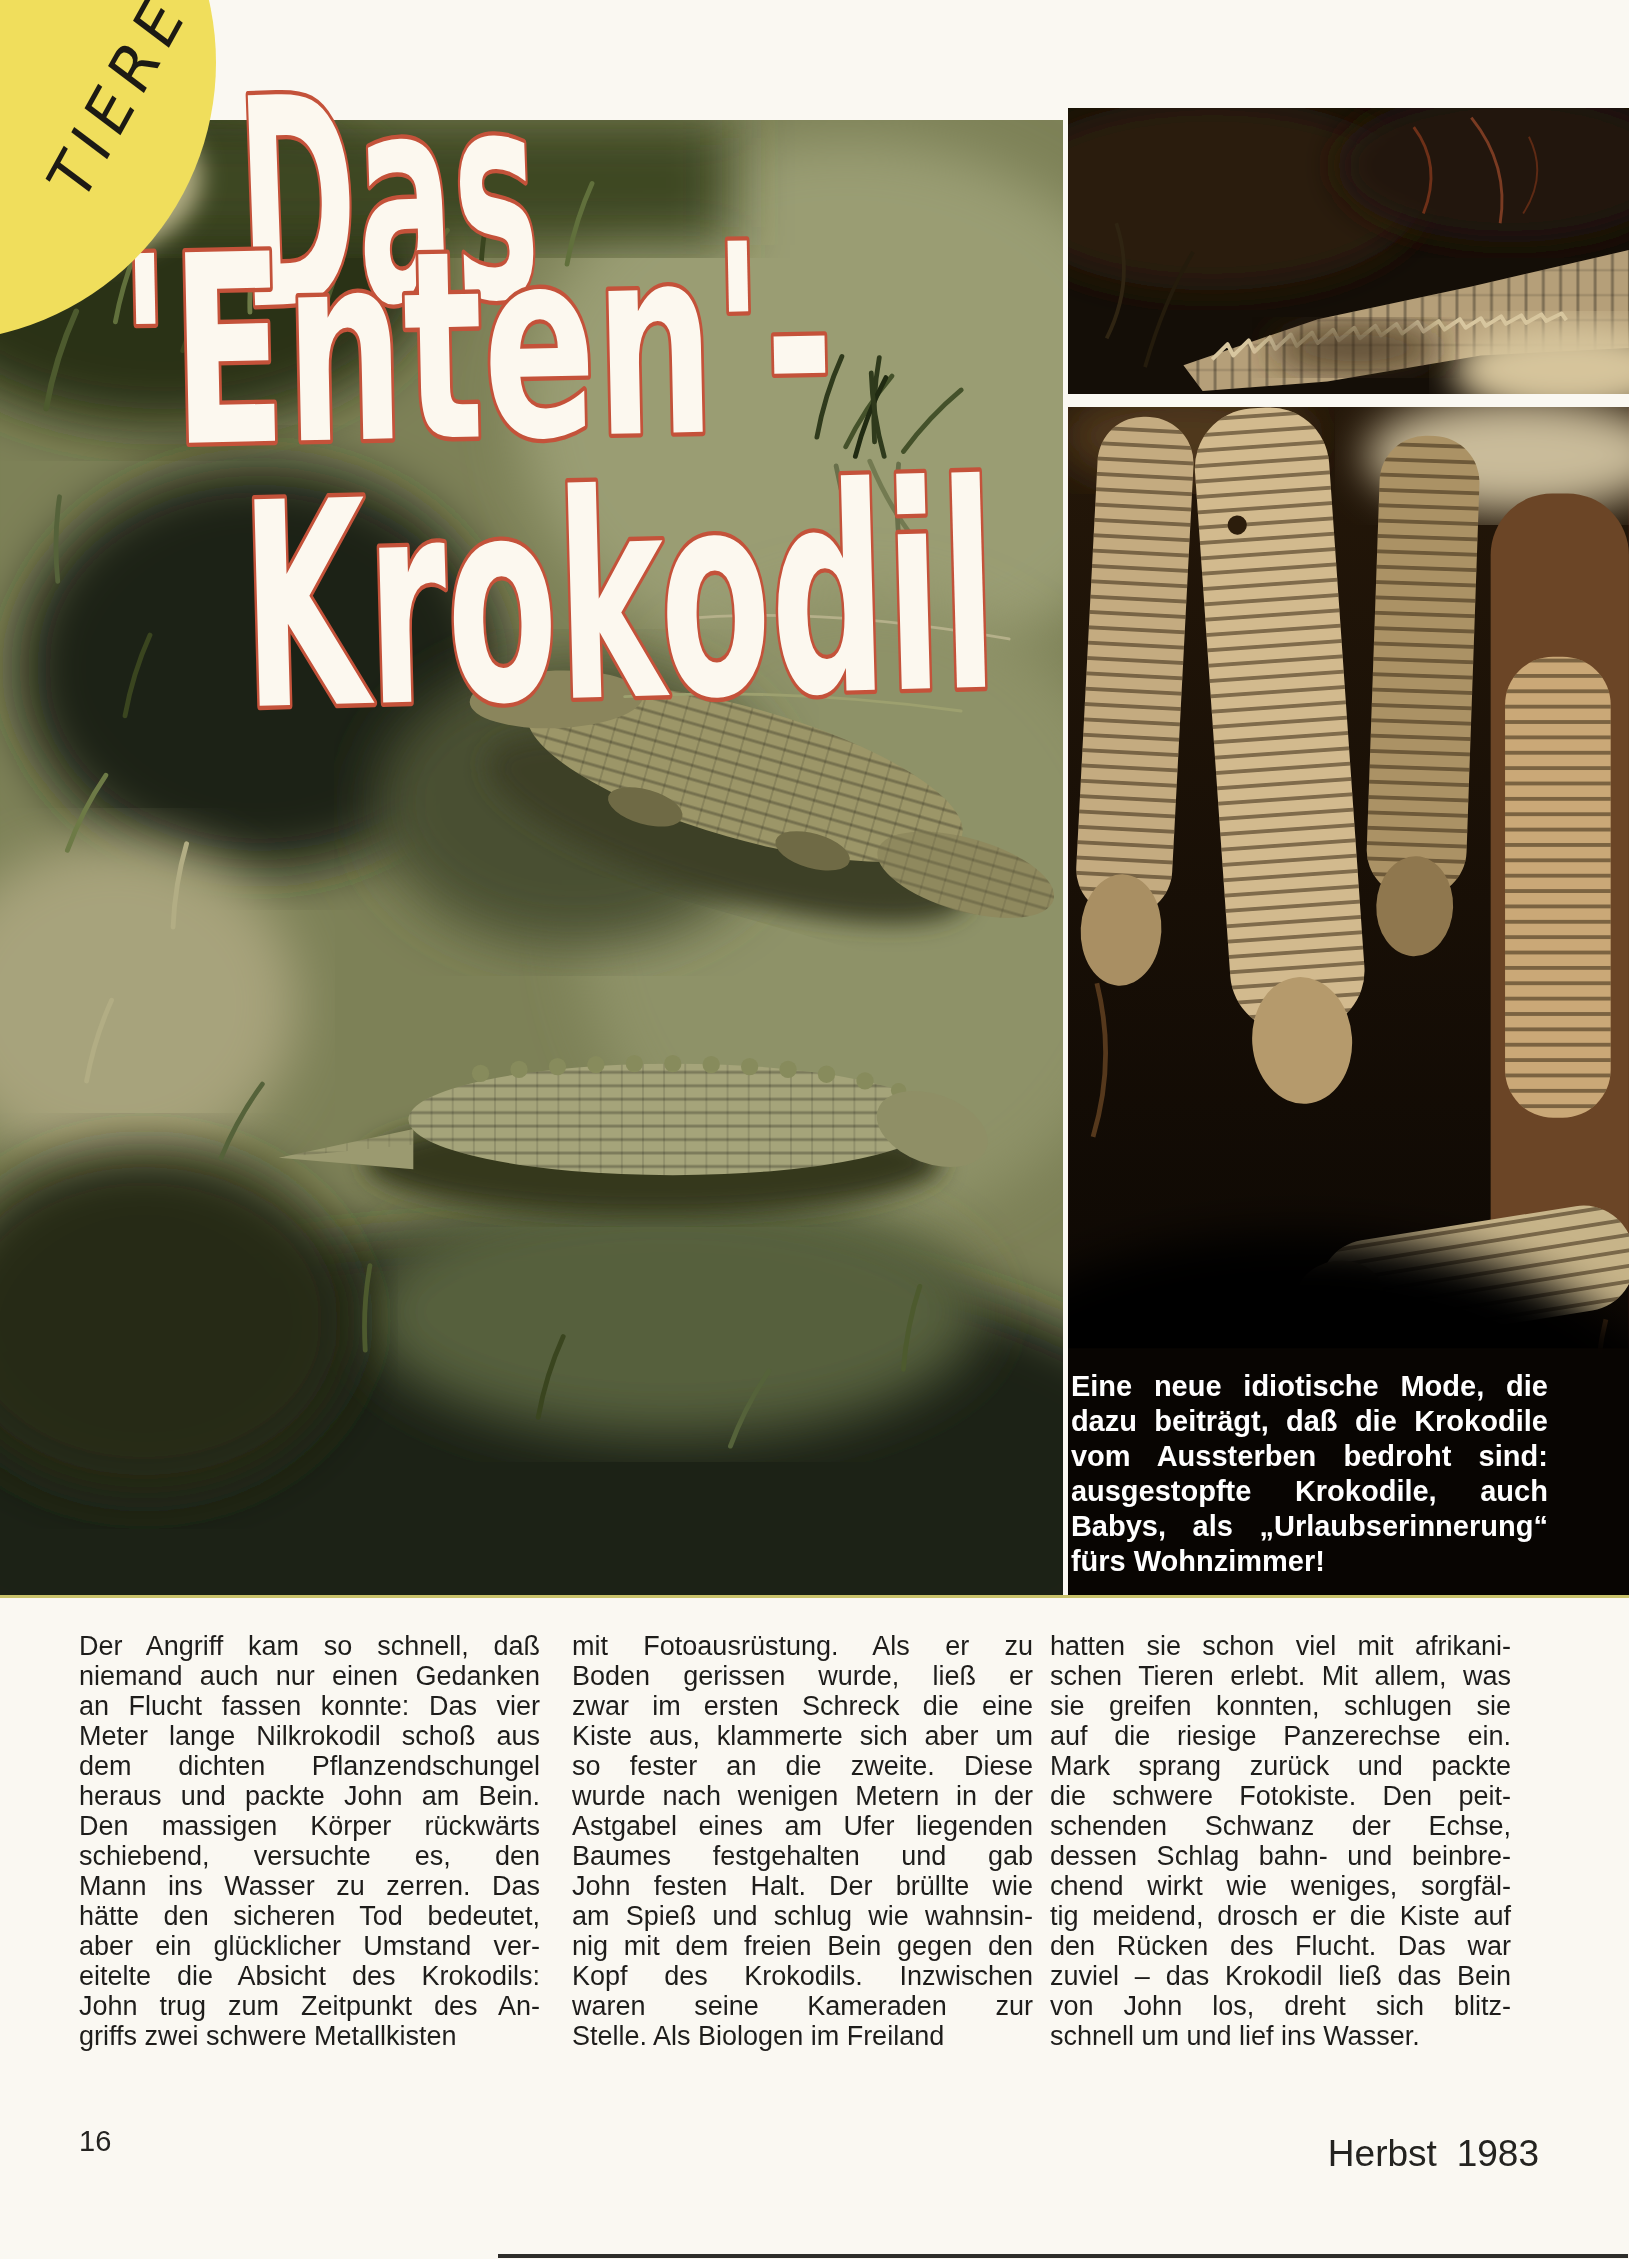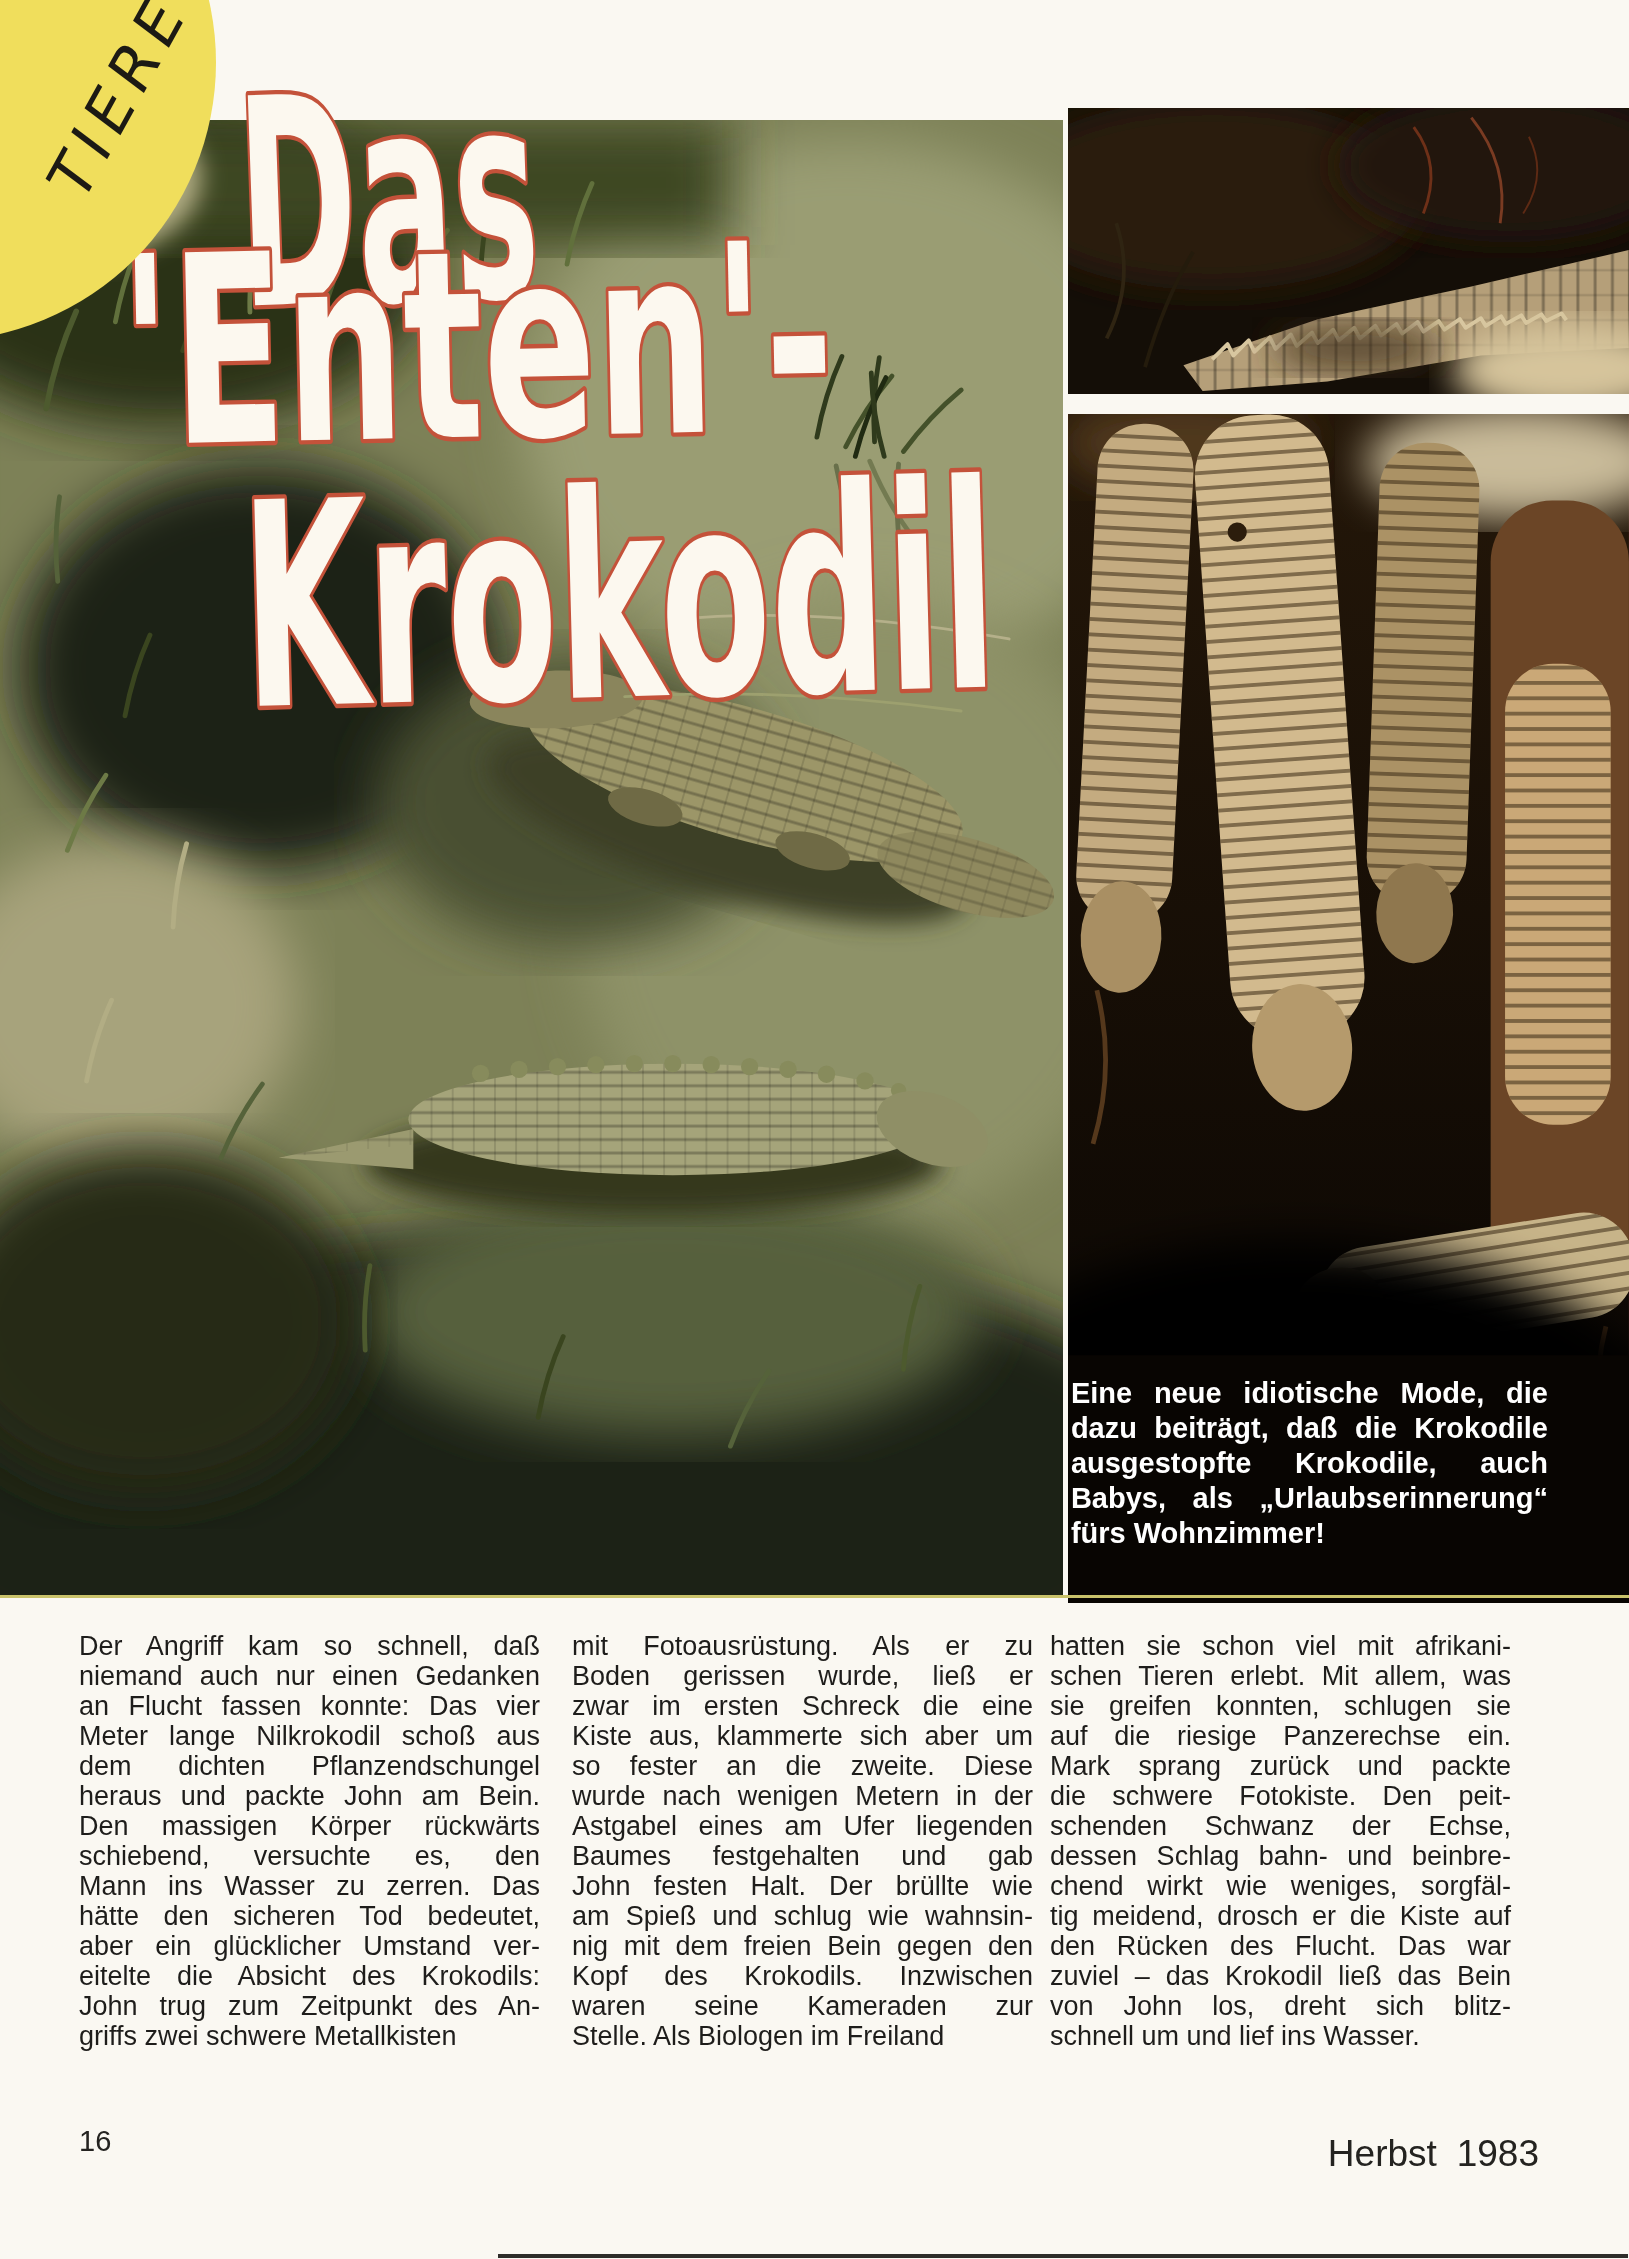--- a/index.html
+++ b/index.html
@@ -18,21 +18,21 @@
     position:absolute; left:17.3px; top:77px; width:183px;
     font-family:"DejaVu Sans", sans-serif;
     font-size:61px; letter-spacing:9.6px; color:#1c1a14;
     transform:rotate(-61deg) skewX(-8deg); transform-origin:50% 50%;
     white-space:nowrap;
   }
   
   .photo { position:absolute; overflow:hidden; }
   .photo-main   { left:0px;    top:120px; width:1063px; height:1477px; background:#7d8157; }
   .photo-night  { left:1068px; top:108px; width:561px;  height:286px;  background:#140e07; }
-  .photo-stuffed{ left:1068px; top:407px; width:561px;  height:1189px; background:#ef4444;margin-top:7px; }
+  .photo-stuffed{ left:1068px; top:407px; width:561px;  height:1189px; background:#ef4444; }
   .edge-line { position:absolute; left:0; top:1595px; width:1629px; height:2.9px; background:#c9c26a; }
   .bottom-mark { position:absolute; left:498px; top:2254px; width:1130px; height:3.8px; background:#2e2d2a; }
   
   .title-svg { position:absolute; left:0; top:0; pointer-events:none; }
   .title-svg text {
     font-family:"DejaVu Sans", sans-serif; font-weight:bold;
     fill:#fcf8ef; stroke:#c4523a; stroke-width:9px;
     paint-order:stroke; stroke-linejoin:round;
   }
   
@@ -241,20 +241,21 @@
       </g>
 
       <ellipse cx="230" cy="1120" rx="420" ry="260" fill="#05030 one" opacity="0"></ellipse>
       <ellipse cx="240" cy="1130" rx="430" ry="270" fill="#060302" filter="url(#ssoft)"></ellipse>
       <rect x="0" y="980" width="584" height="258" fill="#0a0603" opacity="0.82"></rect>
     </svg>
     
     <div class="caption" style="left:2.9px; top:962px; position:absolute;">
         <div class="jline">Eine neue idiotische Mode, die</div>
         <div class="jline">dazu beiträgt, daß die Krokodile</div>
+        <div class="jline">vom Aussterben bedroht sind:</div>
         <div class="jline">ausgestopfte Krokodile, auch</div>
         <div class="jline">Babys, als „Urlaubserinnerung“</div>
         <div class="jline last">fürs Wohnzimmer!</div>
       </div>
   </div>
 
   <div class="edge-line"></div>
 
   <svg class="title-svg" width="1629" height="865" viewBox="0 0 1696 900">
     <text x="252" y="318" font-size="300" textLength="312" lengthAdjust="spacingAndGlyphs" transform="rotate(-2 252 318)">Das</text>

